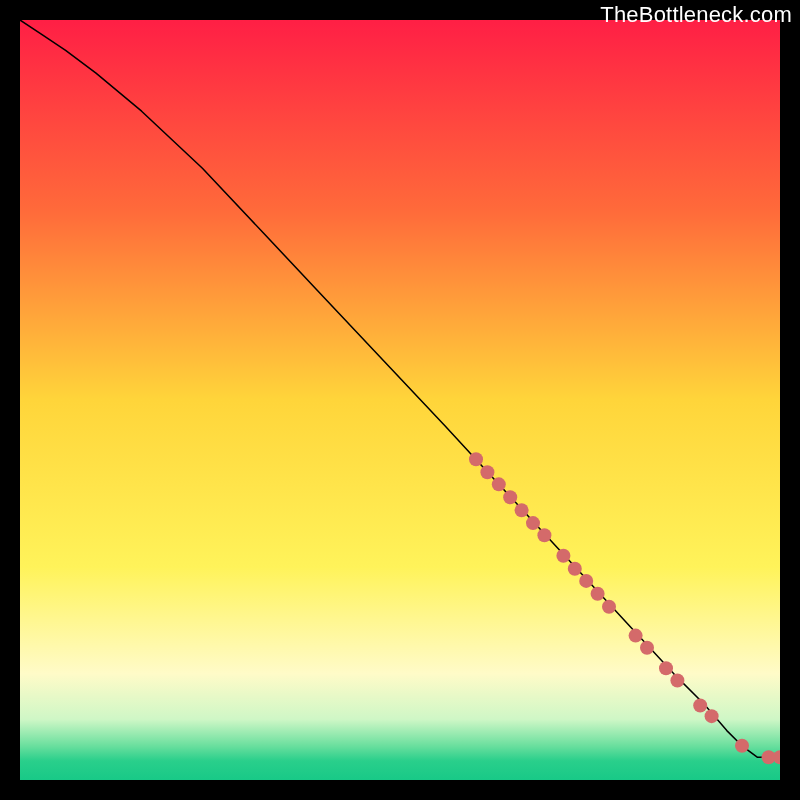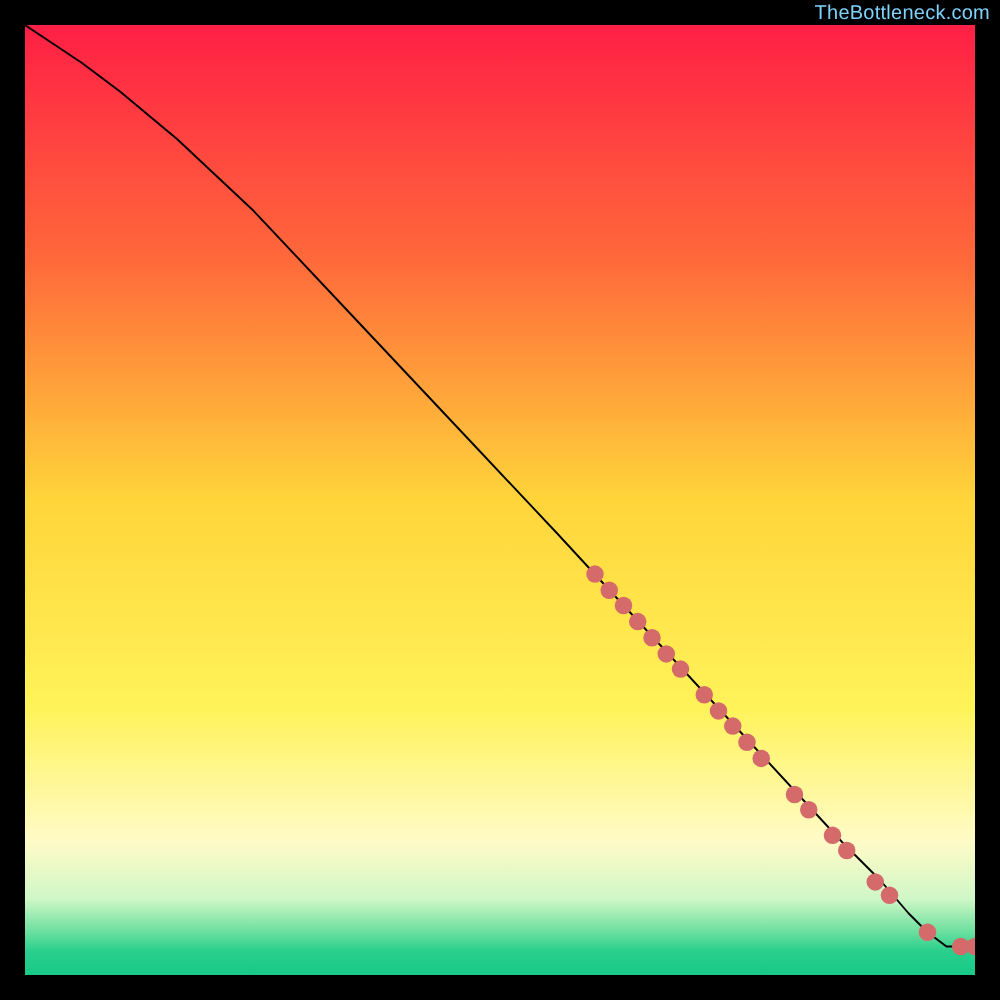--- a/index.html
+++ b/index.html
@@ -21,22 +21,22 @@
     position: absolute;
     left: 20px;
     top: 20px;
     width: 760px;
     height: 760px;
   }
   .watermark {
     position: absolute;
     top: 2px;
     right: 8px;
-    color: #7dd3fc;
-    font-size: 16px;
+    color: #ffffff;
+    font-size: 22px;
     font-weight: 500;
     letter-spacing: 0.2px;
     user-select: none;
   }
 </style>
 </head>
 <body>
 
 <div class="frame">
   <svg class="plot" viewBox="0 0 760 760">

